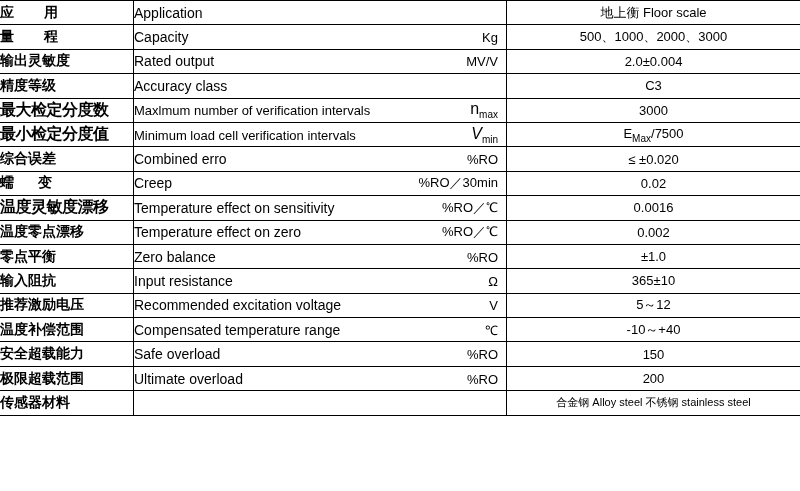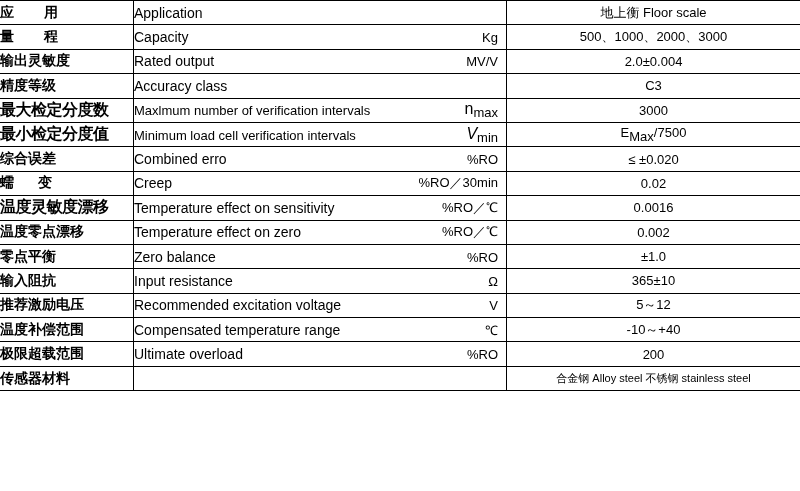--- a/index.html
+++ b/index.html
@@ -62,21 +62,21 @@
     right: 8px;
     top: 50%;
     transform: translateY(-50%);
     font-size: 13px;
     text-align: right;
   }
   .small-en {
     font-size: 13px;
   }
   .sub {
-    font-size: 13px;
+    font-size: 10px;
     vertical-align: sub;
     text-align: center;
   }
   .big-sym {
     font-size: 16px;
     font-style: italic;
   }
   .big-sym-n {
     font-size: 16px;
   }
@@ -167,20 +167,25 @@
           <td class="col-cn">推荐激励电压</td>
           <td class="col-en"><span class="en-text">Recommended excitation voltage</span><span class="unit">V</span></td>
           <td class="col-val">5～12</td>
         </tr>
         <tr>
           <td class="col-cn">温度补偿范围</td>
           <td class="col-en"><span class="en-text">Compensated temperature range</span><span class="unit">℃</span></td>
           <td class="col-val">-10～+40</td>
         </tr>
         <tr>
+          <td class="col-cn">安全超载能力</td>
+          <td class="col-en"><span class="en-text">Safe overload</span><span class="unit">%RO</span></td>
+          <td class="col-val">150</td>
+        </tr>
+        <tr>
           <td class="col-cn">极限超载范围</td>
           <td class="col-en"><span class="en-text">Ultimate overload</span><span class="unit">%RO</span></td>
           <td class="col-val">200</td>
         </tr>
         <tr>
           <td class="col-cn">传感器材料</td>
           <td class="col-en"></td>
           <td class="col-val val-small">合金钢 Alloy steel  不锈钢 stainless steel</td>
         </tr>
       </tbody>

